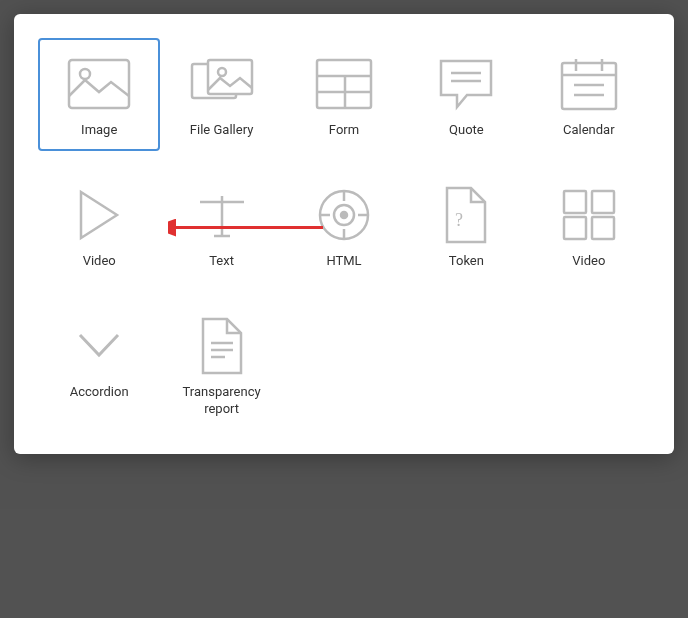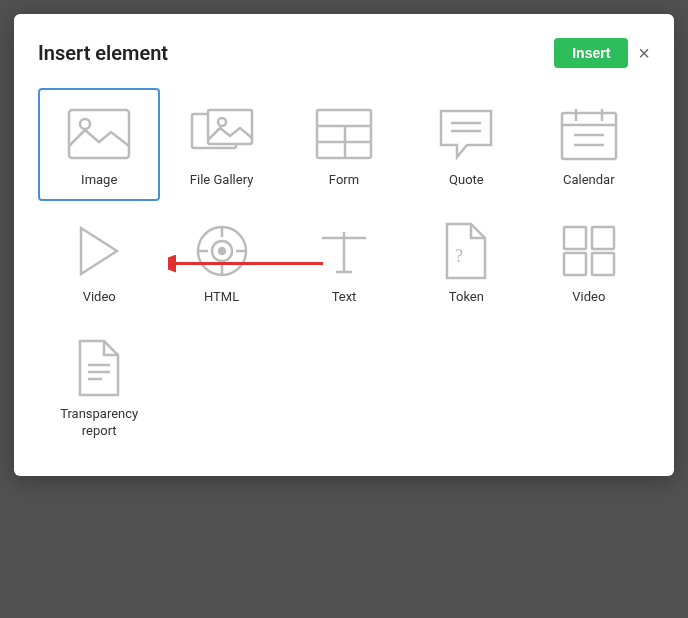--- a/index.html
+++ b/index.html
@@ -71,21 +71,21 @@
       border: none;
       font-size: 20px;
       color: #666;
       cursor: pointer;
       line-height: 1;
     }
 
     .grid {
       display: grid;
       grid-template-columns: repeat(5, 1fr);
-      gap: 4px 0;
+      gap: 18px 0;
     }
 
     .grid-item {
       display: flex;
       flex-direction: column;
       align-items: center;
       justify-content: flex-start;
       padding: 14px 8px 10px;
       cursor: pointer;
       border-radius: 4px;
@@ -127,27 +127,20 @@
       z-index: 10;
     }
   </style>
 </head>
 <body>
 
 <div class="background-content"></div>
 <div class="overlay"></div>
 
 <div class="modal">
-  <div class="modal-header">
-    <span class="modal-title">Insert element</span>
-    <div class="modal-header-actions">
-      <button class="insert-btn">Insert</button>
-      <button class="close-btn">×</button>
-    </div>
-  </div>
 
   <div style="position:relative;">
 
     <div class="arrow-indicator">
       <svg width="160" height="40" viewBox="0 0 160 40">
         <defs>
           <marker id="arrowhead" markerWidth="8" markerHeight="6" refX="0" refY="3" orient="auto">
             <polygon points="0 0, 8 3, 0 6" fill="#e03030"></polygon>
           </marker>
         </defs>
@@ -222,46 +215,46 @@
         <div class="icon-box">
           <svg width="44" height="54" viewBox="0 0 44 54" fill="none" stroke="#bbb" stroke-width="2.5">
             <polygon points="4,4 40,27 4,50"></polygon>
           </svg>
         </div>
         <span class="item-label">Video</span>
       </div>
 
       <div class="grid-item">
         <div class="icon-box">
+          <svg width="52" height="54" viewBox="0 0 52 54" fill="none" stroke="#bbb" stroke-width="2.5">
+            <line x1="4" y1="14" x2="48" y2="14"></line>
+            <line x1="26" y1="8" x2="26" y2="48"></line>
+            <line x1="18" y1="48" x2="34" y2="48"></line>
+          </svg>
+        </div>
+        <span class="item-label">Text</span>
+      </div>
+
+      <div class="grid-item">
+        <div class="icon-box">
           <svg width="58" height="56" viewBox="0 0 58 56" fill="none" stroke="#bbb" stroke-width="2.5">
             <circle cx="29" cy="28" r="24"></circle>
             <circle cx="29" cy="28" r="10"></circle>
             <line x1="29" y1="14" x2="29" y2="4"></line>
             <line x1="29" y1="42" x2="29" y2="52"></line>
             <line x1="15" y1="28" x2="5" y2="28"></line>
             <line x1="43" y1="28" x2="53" y2="28"></line>
             <circle cx="29" cy="28" r="3" fill="#bbb"></circle>
           </svg>
         </div>
         <span class="item-label">HTML</span>
       </div>
 
       <div class="grid-item">
         <div class="icon-box">
-          <svg width="52" height="54" viewBox="0 0 52 54" fill="none" stroke="#bbb" stroke-width="2.5">
-            <line x1="4" y1="14" x2="48" y2="14"></line>
-            <line x1="26" y1="8" x2="26" y2="48"></line>
-            <line x1="18" y1="48" x2="34" y2="48"></line>
-          </svg>
-        </div>
-        <span class="item-label">Text</span>
-      </div>
-
-      <div class="grid-item">
-        <div class="icon-box">
           <svg width="50" height="58" viewBox="0 0 50 58" fill="none" stroke="#bbb" stroke-width="2.5">
             <path d="M6 2 H30 L44 16 V56 H6 Z"></path>
             <polyline points="30,2 30,16 44,16"></polyline>
             <text x="14" y="40" font-size="18" fill="#bbb" stroke="none" font-family="serif">?</text>
           </svg>
         </div>
         <span class="item-label">Token</span>
       </div>
 
       <div class="grid-item">
@@ -269,20 +262,28 @@
           <svg width="58" height="56" viewBox="0 0 58 56" fill="none" stroke="#bbb" stroke-width="2.5">
             <rect x="4" y="4" width="22" height="22" rx="1"></rect>
             <rect x="32" y="4" width="22" height="22" rx="1"></rect>
             <rect x="4" y="30" width="22" height="22" rx="1"></rect>
             <rect x="32" y="30" width="22" height="22" rx="1"></rect>
           </svg>
         </div>
         <span class="item-label">Video</span>
       </div>
 
+      <div class="grid-item">
+        <div class="icon-box">
+          <svg width="46" height="30" viewBox="0 0 46 30" fill="none" stroke="#bbb" stroke-width="3">
+            <polyline points="4,4 23,24 42,4"></polyline>
+          </svg>
+        </div>
+        <span class="item-label">Accordion</span>
+      </div>
 
       <div class="grid-item">
         <div class="icon-box">
           <svg width="50" height="58" viewBox="0 0 50 58" fill="none" stroke="#bbb" stroke-width="2.5">
             <path d="M6 2 H30 L44 16 V56 H6 Z"></path>
             <polyline points="30,2 30,16 44,16"></polyline>
             <line x1="14" y1="26" x2="36" y2="26"></line>
             <line x1="14" y1="33" x2="36" y2="33"></line>
             <line x1="14" y1="40" x2="28" y2="40"></line>
           </svg>

